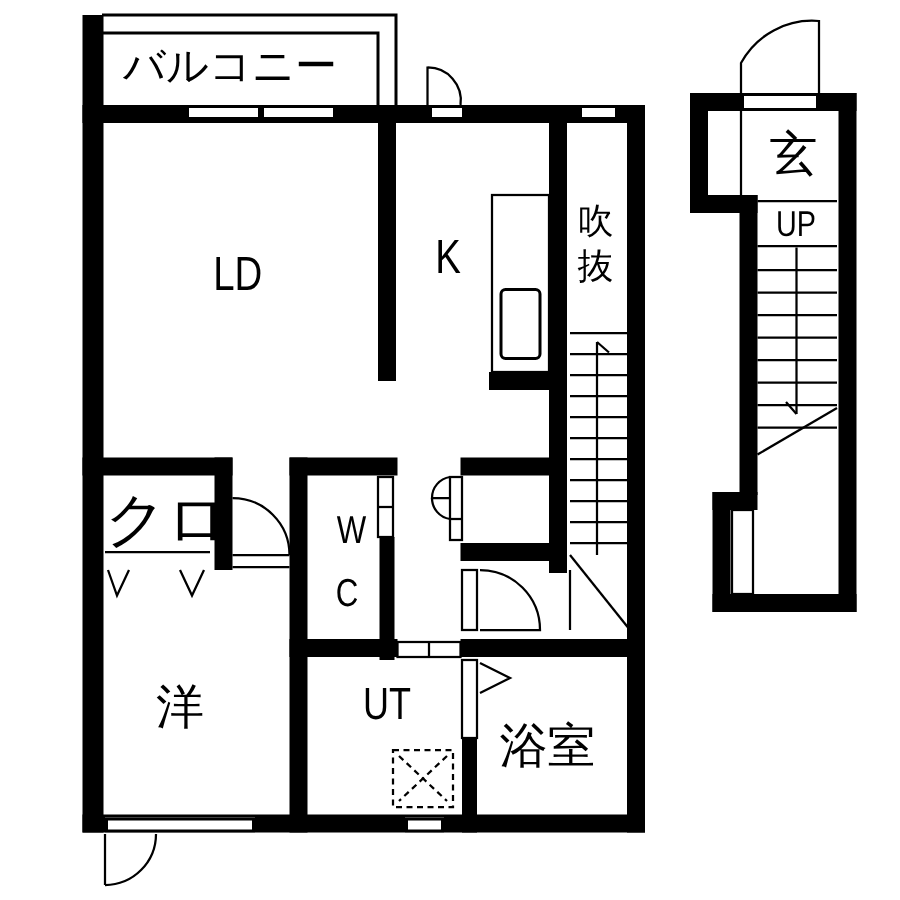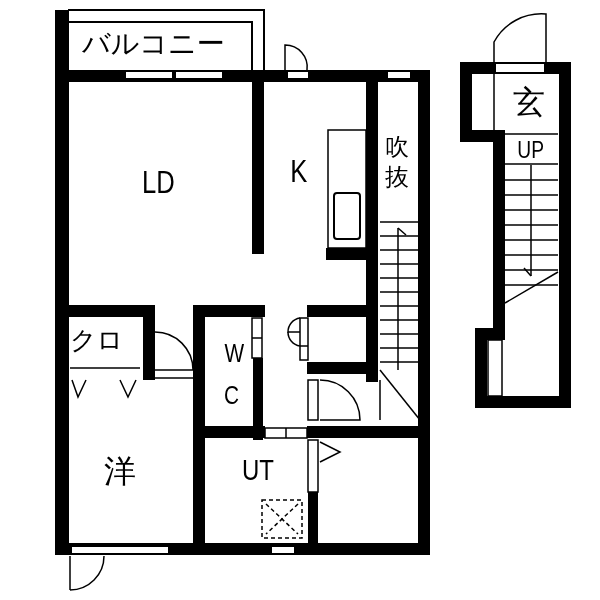--- a/index.html
+++ b/index.html
@@ -130,21 +130,22 @@
   <div class="w" style="left:475px;top:328px;width:12px;height:80px;"></div>
   <div class="w" style="left:475px;top:396px;width:96px;height:12px;"></div>
   <div class="w" style="left:559px;top:62px;width:12px;height:346px;"></div>
   <div class="win" style="left:494px;top:62px;width:52px;height:12px;"></div>
 
   <div class="lbl" style="left:82px;top:30px;font-size:28px;text-align:right;">バルコニー</div>
   <div class="lbl lat" style="left:138px;top:166px;font-size:32px;">LD</div>
   <div class="lbl lat" style="left:288px;top:155px;font-size:32px;">K</div>
   <div class="lbl" style="left:385px;top:135px;font-size:24px;">吹</div>
   <div class="lbl" style="left:385px;top:165px;font-size:24px;">抜</div>
-  <div class="lbl" style="left:70px;top:327px;font-size:26px;">クロ</div>
+  <div class="lbl" style="left:70px;top:327px;font-size:40px;">クロ</div>
   <div class="lbl lat" style="left:222px;top:340px;font-size:26px;">W</div>
   <div class="lbl lat" style="left:222px;top:382px;font-size:26px;">C</div>
   <div class="lbl" style="left:104px;top:455px;font-size:32px;">洋</div>
   <div class="lbl lat" style="left:238px;top:455px;font-size:30px;">UT</div>
+  <div class="lbl" style="left:333px;top:481px;font-size:32px;">浴室</div>
   <div class="lbl" style="left:513px;top:86px;font-size:32px;">玄</div>
   <div class="lbl lat" style="left:514px;top:138px;font-size:24px;">UP</div>
 
 </div>
 
 </body></html>

